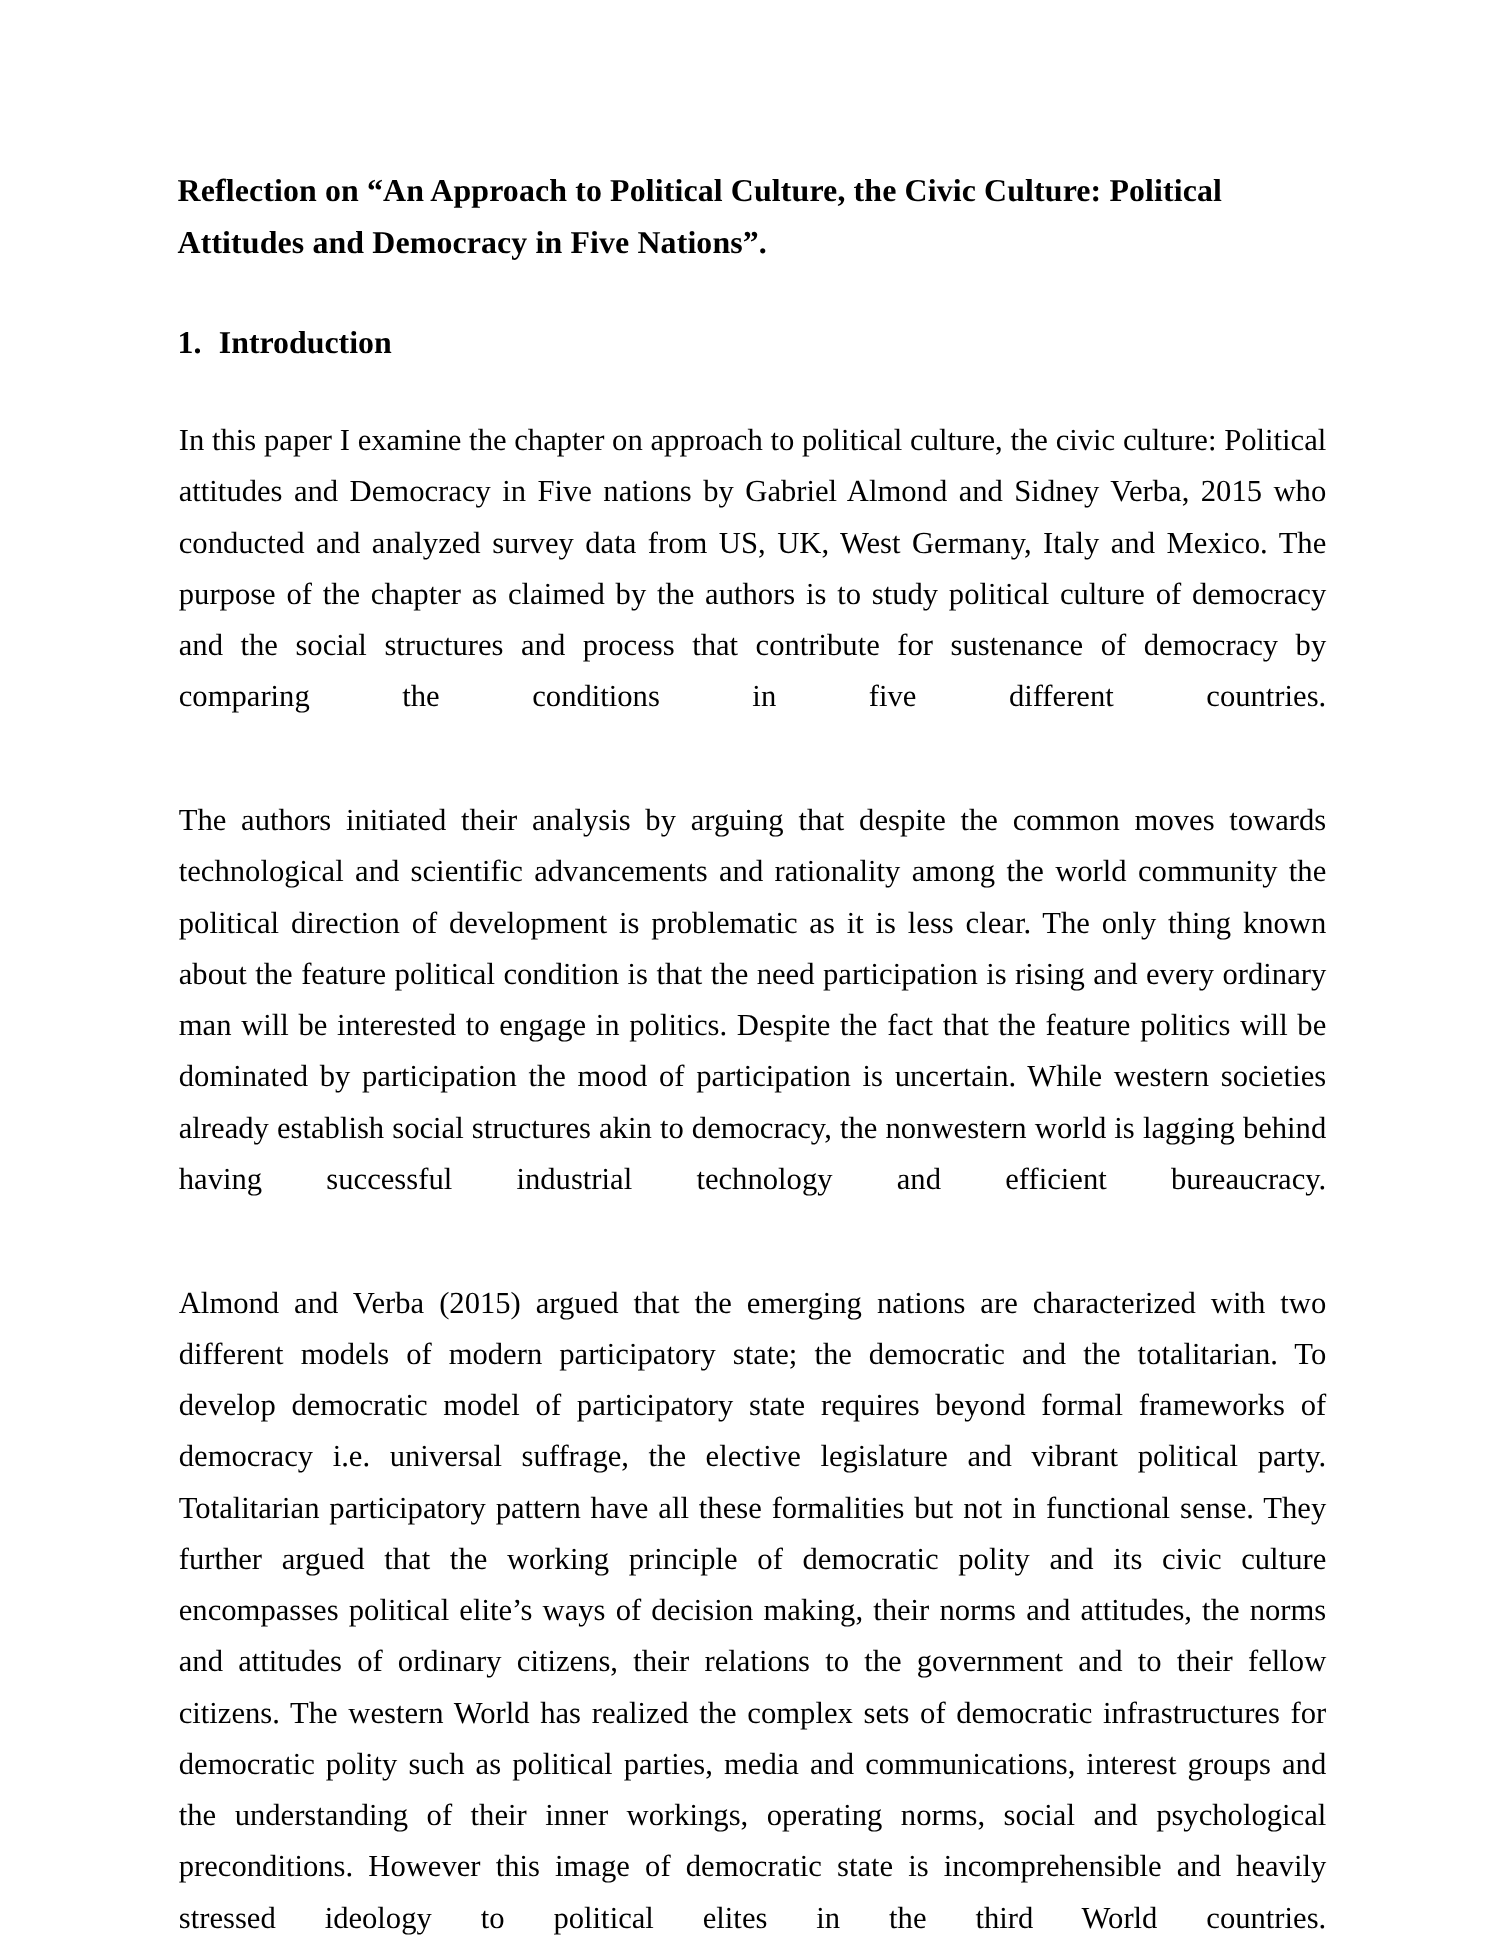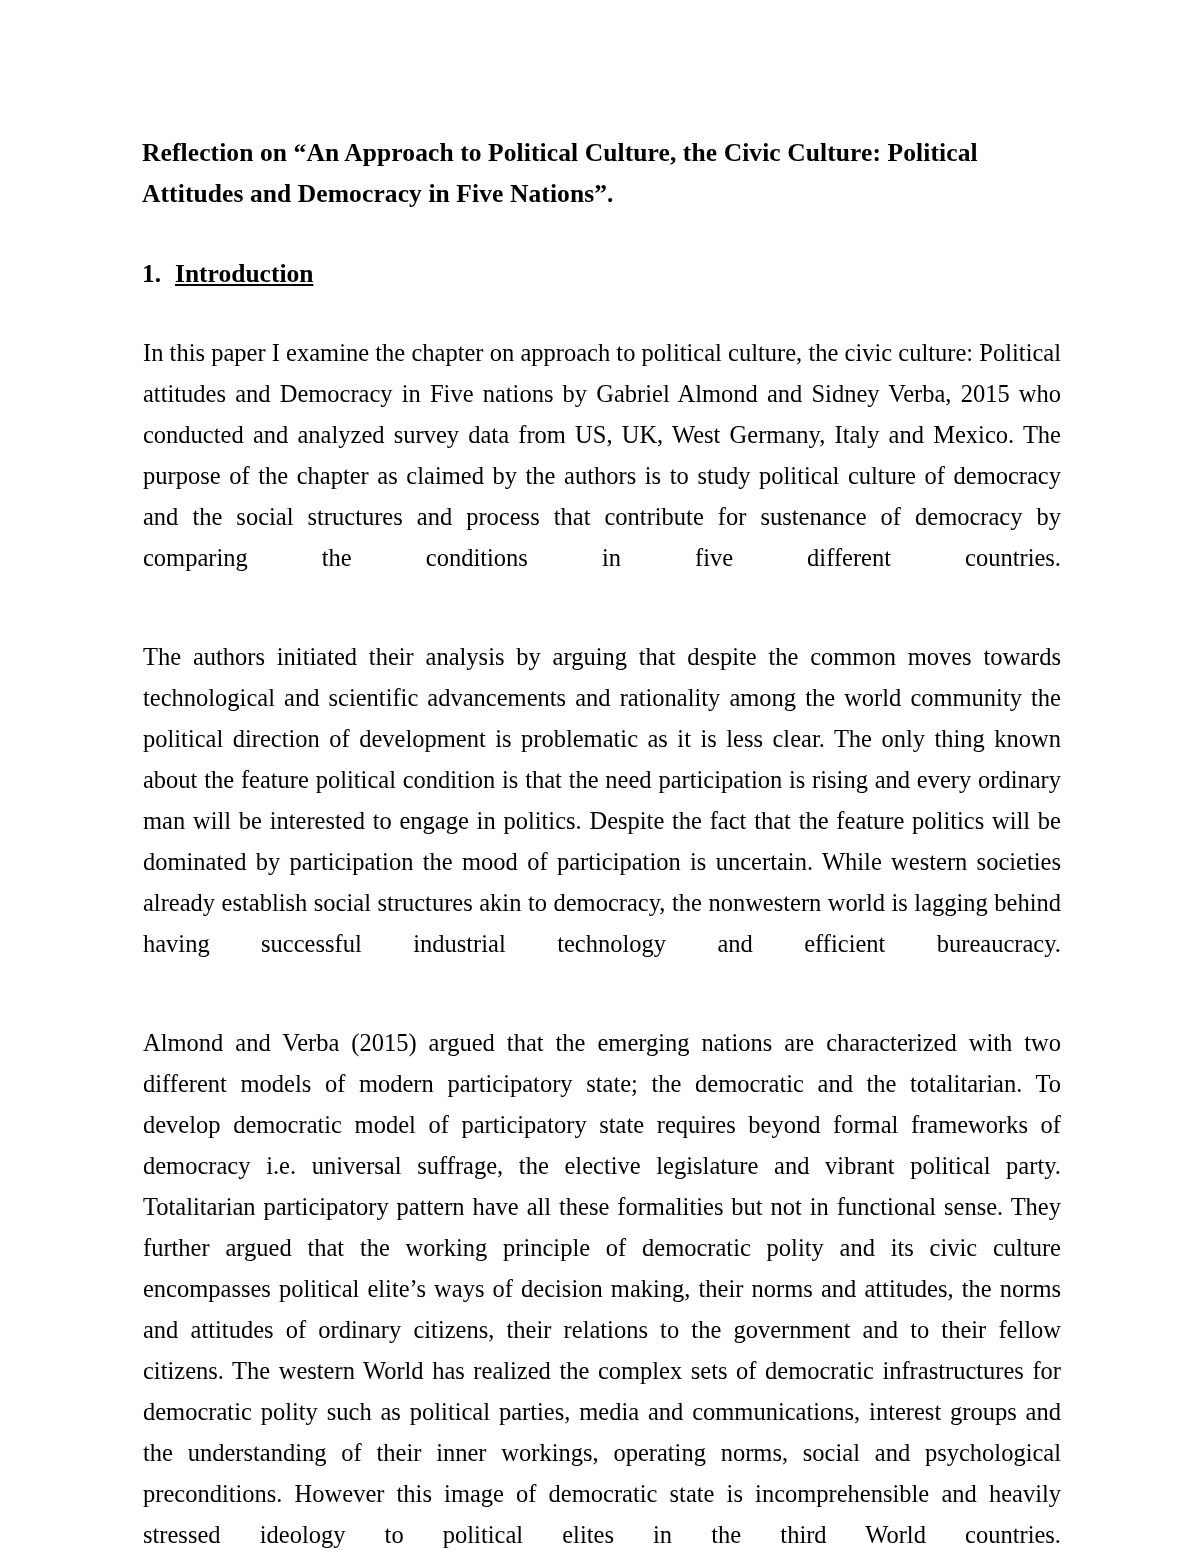--- a/index.html
+++ b/index.html
@@ -51,21 +51,20 @@
   }
 
   .section-heading .num {
     display: inline-block;
     width: 33px;
     flex: 0 0 33px;
   }
 
   .section-heading .heading-text {
     display: inline-block;
-    text-decoration: underline;
   }
 
   .body-par {
     font-size: 24.5px;
     line-height: 41px;
     text-align: justify;
     text-justify: inter-word;
     margin: 1px;
     padding: 0;
     hyphens: none;

